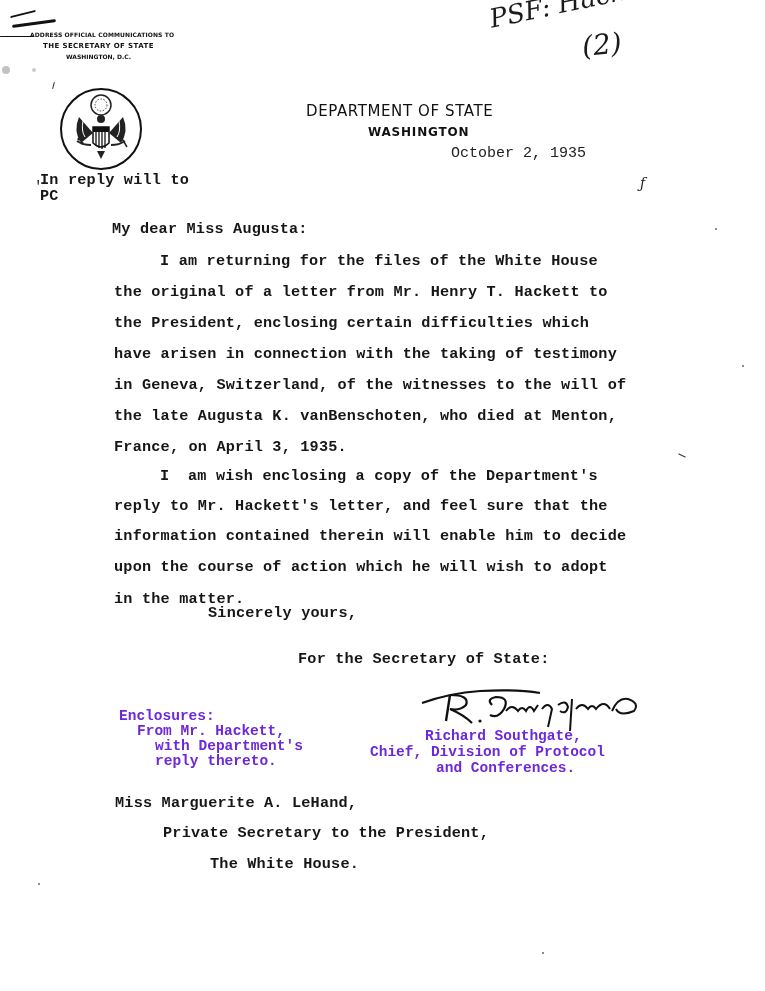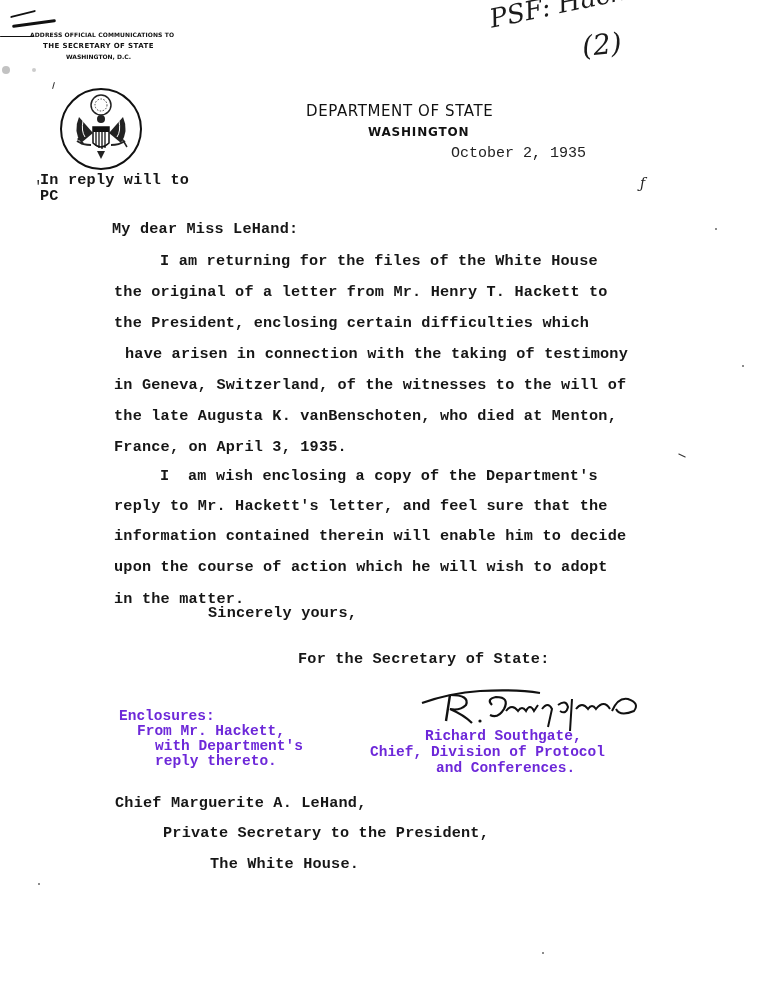--- a/index.html
+++ b/index.html
@@ -79,26 +79,26 @@
 <div class="abs" style="left:359px;top:125px;font-family:'DejaVu Sans',sans-serif;font-weight:bold;font-size:12px;letter-spacing:0.8px;color:#111;margin-left:9px;">WASHINGTON</div>
 
 <div class="abs" style="left:451px;top:145px;font-family:'Liberation Mono','DejaVu Sans Mono',monospace;font-size:15px;color:#222;">October 2, 1935</div>
 
 <div class="abs typed" style="left:40px;top:171px;">In reply will to</div>
 <div class="abs typed" style="left:40px;top:187px;">PC</div>
 <div class="abs" style="left:34px;top:179px;font-family:'Liberation Mono',monospace;font-size:14px;color:#222;">'</div>
 
 <div class="abs" style="left:640px;top:175px;font-family:'DejaVu Serif',serif;font-style:italic;font-size:14px;color:#222;">ƒ</div>
 
-<div class="abs typed" style="left:112px;top:220px;">My dear Miss LeHand:</div>
+<div class="abs typed" style="left:112px;top:220px;">My dear Miss Augusta:</div>
 
 <div class="abs typed" style="left:160px;top:252px;text-align:right;">I am returning for the files of the White House</div>
 <div class="abs typed" style="left:114px;top:283px;">the original of a letter from Mr. Henry T. Hackett to</div>
 <div class="abs typed" style="left:114px;top:314px;">the President, enclosing certain difficulties which</div>
-<div class="abs typed" style="left:125px;top:345px;">have arisen in connection with the taking of testimony</div>
+<div class="abs typed" style="left:114px;top:345px;">have arisen in connection with the taking of testimony</div>
 <div class="abs typed" style="left:114px;top:376px;">in Geneva, Switzerland, of the witnesses to the will of</div>
 <div class="abs typed" style="left:114px;top:407px;">the late Augusta K. vanBenschoten, who died at Menton,</div>
 <div class="abs typed" style="left:114px;top:438px;">France, on April 3, 1935.</div>
 
 <div class="dash" style="left:678px;top:455px;width:8px;height:1px;transform:rotate(25deg);background:#333;"></div>
 
 <div class="abs typed" style="left:160px;top:467px;">I  am wish enclosing a copy of the Department's</div>
 <div class="abs typed" style="left:114px;top:497px;">reply to Mr. Hackett's letter, and feel sure that the</div>
 <div class="abs typed" style="left:114px;top:527px;">information contained therein will enable him to decide</div>
 <div class="abs typed" style="left:114px;top:558px;">upon the course of action which he will wish to adopt</div>
@@ -125,20 +125,20 @@
 
 <div class="abs typed-sm" style="left:425px;top:728px;">Richard Southgate,</div>
 <div class="abs typed-sm" style="left:370px;top:744px;">Chief, Division of Protocol</div>
 <div class="abs typed-sm" style="left:436px;top:760px;">and Conferences.</div>
 
 <div class="abs typed-sm" style="left:119px;top:708px;">Enclosures:</div>
 <div class="abs typed-sm" style="left:137px;top:723px;">From Mr. Hackett,</div>
 <div class="abs typed-sm" style="left:155px;top:738px;">with Department's</div>
 <div class="abs typed-sm" style="left:155px;top:753px;">reply thereto.</div>
 
-<div class="abs typed" style="left:115px;top:794px;">Chief Marguerite A. LeHand,</div>
+<div class="abs typed" style="left:115px;top:794px;">Miss Marguerite A. LeHand,</div>
 <div class="abs typed" style="left:163px;top:824px;">Private Secretary to the President,</div>
 <div class="abs typed" style="left:210px;top:855px;">The White House.</div>
 
 <div class="speck" style="left:38px;top:883px;width:2px;height:2px;"></div>
 <div class="speck" style="left:542px;top:952px;width:2px;height:2px;"></div>
 <div class="speck" style="left:715px;top:228px;width:2px;height:2px;"></div>
 <div class="speck" style="left:742px;top:365px;width:2px;height:2px;"></div>
 
 </body></html>

